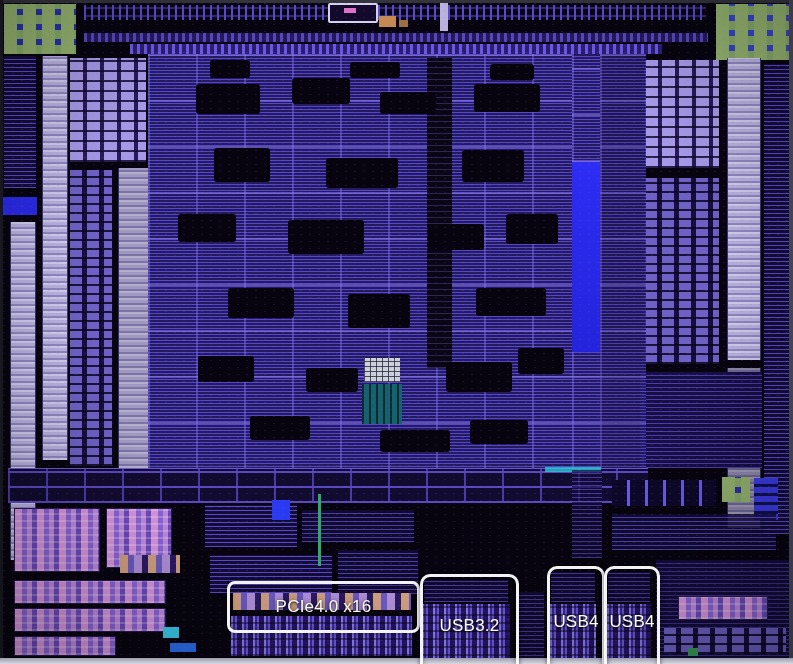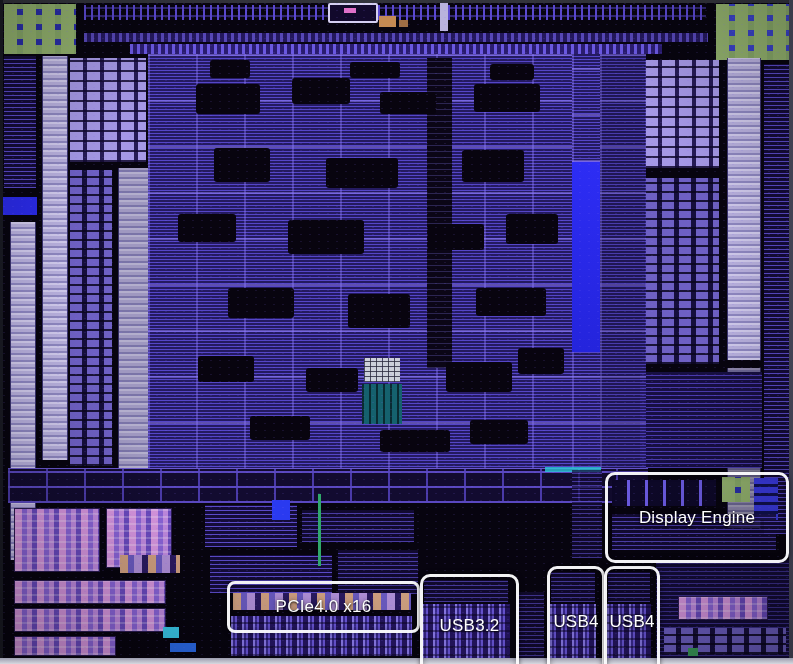--- a/index.html
+++ b/index.html
@@ -211,17 +211,14 @@
   </div>
   <div class="ann" style="left:420px;top:574px;width:93px;height:98px;">
     <span>USB3.2</span>
   </div>
   <div class="ann" style="left:547px;top:566px;width:52px;height:106px;">
     <span>USB4</span>
   </div>
   <div class="ann" style="left:604px;top:566px;width:50px;height:106px;">
     <span>USB4</span>
   </div>
-  <div class="ann" style="left:605px;top:472px;width:178px;height:85px;">
-    <span>Display Engine</span>
-  </div>
 
 </div>
 
 </body></html>

